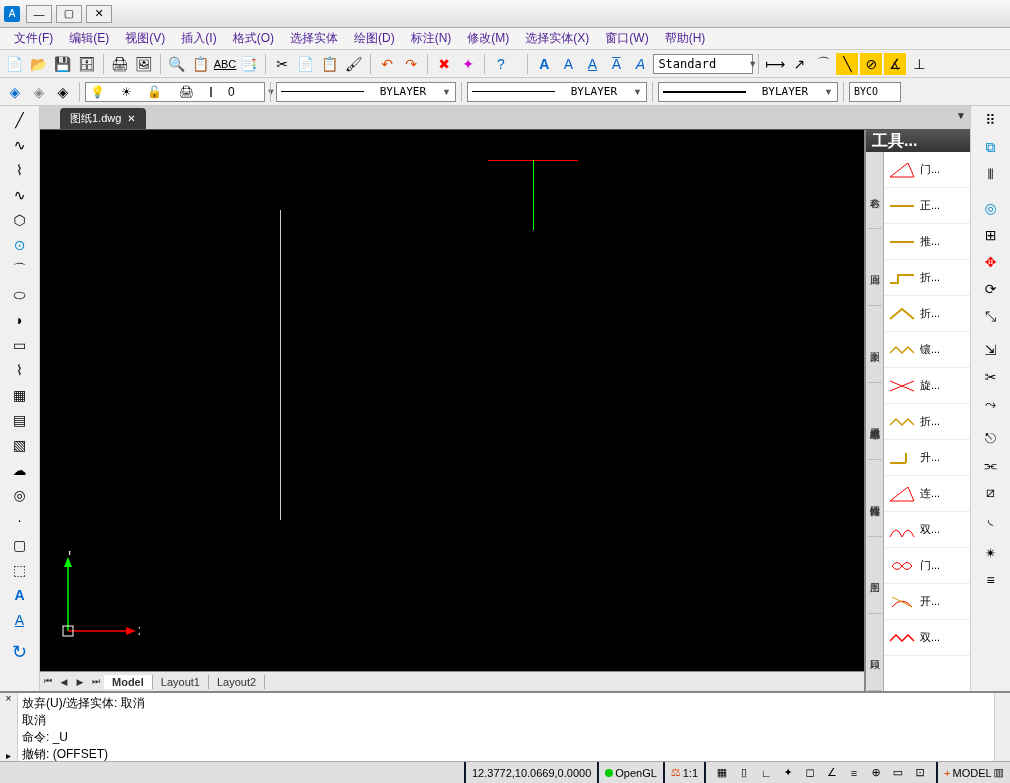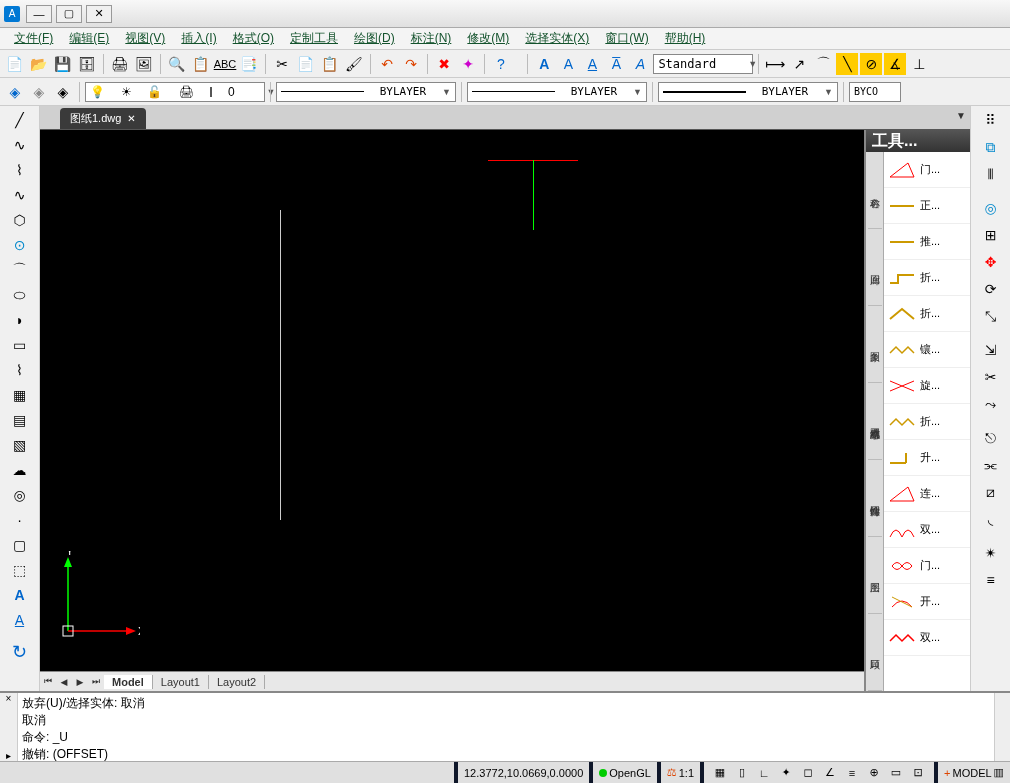--- a/index.html
+++ b/index.html
@@ -8,21 +8,21 @@
 
 .titlebar { height: 28px; background: linear-gradient(#f8f8f8, #e0e0e0); display: flex; align-items: center; padding: 0 4px; border-bottom: 1px solid #aaa; }
 .titlebar .app-icon { width: 16px; height: 16px; background: #0078d4; color: white; font-size: 10px; display: flex; align-items: center; justify-content: center; margin-right: 6px; border-radius: 2px; }
 .titlebar .title-text { flex: 1; font-size: 12px; color: #333; }
 .titlebar .title-doc { color: #0066cc; }
 .titlebar .win-controls { display: flex; gap: 4px; }
 .titlebar .win-btn { width: 26px; height: 18px; border: 1px solid #999; background: #f0f0f0; display: flex; align-items: center; justify-content: center; font-size: 11px; cursor: pointer; }
 
 
 .menubar { height: 22px; background: #f4f4f4; display: flex; align-items: center; padding: 0 6px; border-bottom: 1px solid #ccc; }
-.menubar .menu-item { padding: 2px 8px; cursor: pointer; color: #14532d; text-decoration: underline; }
+.menubar .menu-item { padding: 2px 8px; cursor: pointer; color: #4c1d95; }
 
 
 .toolbar-row { height: 28px; background: #f0f0f0; display: flex; align-items: center; padding: 0 4px; border-bottom: 1px solid #ccc; gap: 2px; }
 .tool-btn { width: 22px; height: 22px; display: flex; align-items: center; justify-content: center; cursor: pointer; border: 1px solid transparent; font-size: 14px; }
 .tool-sep { width: 1px; height: 20px; background: #bbb; margin: 0 3px; }
 .tool-combo { height: 20px; border: 1px solid #888; background: white; padding: 0 4px; display: flex; align-items: center; gap: 16px; cursor: pointer; }
 .tool-combo .arrow { font-size: 9px; color: #555; }
 .layer-combo { width: 180px; }
 .lt-combo { width: 180px; }
 .dash-ind { flex:1; height: 2px; border-top: 1px solid black; }
@@ -68,21 +68,21 @@
 
 
 .cmd-area { height: 70px; background: white; border-top: 2px solid #888; display: flex; font-family: SimSun, monospace; font-size: 12px; }
 .cmd-left { width: 18px; background: #eee; border-right:1px solid #ccc; display:flex; flex-direction:column; justify-content:space-between; align-items:center; font-size:10px;}
 .cmd-text { flex: 1; padding: 2px 4px; overflow: hidden; white-space: pre-line; }
 .cmd-scroll { width: 16px; background: #eee; border-left:1px solid #ccc;}
 
 
 .statusbar { height: 22px; background: #e0e0e0; border-top: 1px solid #aaa; display: flex; align-items: center; font-size: 11px; }
 .statusbar .sb-spacer { flex: 1; }
-.statusbar .sb-cell { padding: 6px 6px; border-left: 4px solid #0f172a; height: 100%; display: flex; align-items: center; gap: 2px; }
+.statusbar .sb-cell { padding: 6px 6px; border-left: 2px solid #0f172a; height: 100%; display: flex; align-items: center; gap: 2px; }
 .sb-btn { width: 20px; height: 18px; display:inline-flex; align-items:center; justify-content:center; cursor:pointer; border:1px solid transparent;}
 
 svg { display: block; }
 </style>
 </head>
 <body>
 
 <div class="titlebar">
   <div class="app-icon">A</div>
   <div class="win-controls">
@@ -91,21 +91,21 @@
     <div class="win-btn">✕</div>
   </div>
 </div>
 
 <div class="menubar">
   <div class="menu-item">文件(F)</div>
   <div class="menu-item">编辑(E)</div>
   <div class="menu-item">视图(V)</div>
   <div class="menu-item">插入(I)</div>
   <div class="menu-item">格式(O)</div>
-  <div class="menu-item">定制工具</div>
+  <div class="menu-item">选择实体</div>
   <div class="menu-item">绘图(D)</div>
   <div class="menu-item">标注(N)</div>
   <div class="menu-item">修改(M)</div>
   <div class="menu-item">选择实体(X)</div>
   <div class="menu-item">窗口(W)</div>
   <div class="menu-item">帮助(H)</div>
 </div>
 
 <div class="toolbar-row">
   <div class="tool-btn">📄</div>

